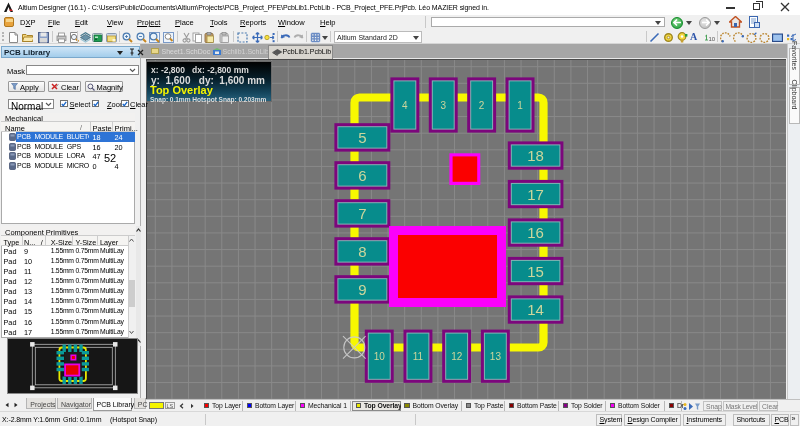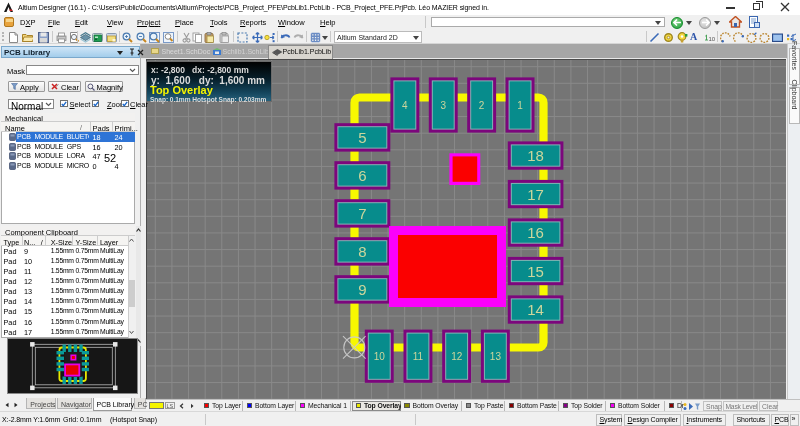--- a/index.html
+++ b/index.html
@@ -404,21 +404,21 @@
       <path d="M0.8 3 L2.3 4.7 L5.2 0.8" stroke="#1a66c9" stroke-width="1.3" fill="none"></path>
     </svg>
   <div class="abs" style="left:130px;top:56px;font-size:7.5px;color:#000;"><u>C</u>lear</div>
   <div class="abs" style="left:1px;top:69px;width:134px;height:110.5px;background:#fff;border:1px solid #aaa;"></div>
   <div class="abs" style="left:1px;top:69px;width:134px;height:8.8px;background:#f2f1f0;border-bottom:1px solid #ccc;"></div>
   <div class="abs" style="left:5px;top:70px;font-size:7.5px;color:#000;">Mechanical</div>
   <div class="abs" style="left:1px;top:78px;width:134px;height:9.5px;background:#f5f4f2;border-bottom:1px solid #ccc;"></div>
   <div class="abs" style="left:5px;top:79.5px;font-size:7.5px;color:#000;">Name</div>
   <div class="abs" style="left:80px;top:79.5px;font-size:7px;color:#666;">/</div>
   <div class="abs" style="left:89.9px;top:78px;width:1px;height:9.5px;background:#ccc;"></div>
-  <div class="abs" style="left:92.5px;top:79.5px;font-size:7.5px;color:#000;">Pads</div>
+  <div class="abs" style="left:92.5px;top:79.5px;font-size:7.5px;color:#000;">Paste</div>
   <div class="abs" style="left:112.1px;top:78px;width:1px;height:9.5px;background:#ccc;"></div>
   <div class="abs" style="left:114.5px;top:79.5px;font-size:7.5px;color:#000;">Primi...</div>
   <div class="abs" style="left:16px;top:88px;width:119px;height:9.5px;background:#2e74d6;"></div>
   <svg class="abs" style="left:9px;top:89px" width="7" height="8" viewBox="0 0 7 8">
       <rect x="0.5" y="0.5" width="6" height="7" rx="1" fill="#5a6a8a" stroke="#39496a" stroke-width="0.7"></rect>
       <rect x="1.5" y="1.5" width="4" height="2" fill="#8a9ab8"></rect>
     </svg>
   <div class="abs" style="left:17px;top:89.2px;font-size:7px;letter-spacing:-0.22px;color:#fff;white-space:nowrap;max-width:72px;overflow:hidden;">PCB_MODULE_BLUETOC</div>
   <div class="abs" style="left:92.5px;top:89.2px;font-size:7.3px;color:#fff;">18</div>
   <div class="abs" style="left:114.5px;top:89.2px;font-size:7.3px;color:#fff;">24</div>
@@ -438,21 +438,21 @@
   <div class="abs" style="left:104px;top:108.2px;font-size:11px;color:#000;">52</div>
   <svg class="abs" style="left:9px;top:117.5px" width="7" height="8" viewBox="0 0 7 8">
       <rect x="0.5" y="0.5" width="6" height="7" rx="1" fill="#5a6a8a" stroke="#39496a" stroke-width="0.7"></rect>
       <rect x="1.5" y="1.5" width="4" height="2" fill="#8a9ab8"></rect>
     </svg>
   <div class="abs" style="left:17px;top:117.7px;font-size:7px;letter-spacing:-0.22px;color:#000;white-space:nowrap;max-width:72px;overflow:hidden;">PCB_MODULE_MICROCI</div>
   <div class="abs" style="left:92.5px;top:117.7px;font-size:7.3px;color:#000;">0</div>
   <div class="abs" style="left:114.5px;top:117.7px;font-size:7.3px;color:#000;">4</div>
   <div class="abs" style="left:1px;top:181.7px;width:134px;height:112.3px;background:#fff;border:1px solid #aaa;"></div>
   <div class="abs" style="left:1px;top:181.7px;width:134px;height:10px;background:#f2f1f0;border-bottom:1px solid #ccc;"></div>
-  <div class="abs" style="left:5px;top:183.5px;font-size:7.5px;color:#000;">Component Clipboard</div>
+  <div class="abs" style="left:5px;top:183.5px;font-size:7.5px;color:#000;">Component Primitives</div>
   <div class="abs" style="left:1px;top:192px;width:127px;height:10px;background:#f5f4f2;border-bottom:1px solid #ccc;"></div>
   <div class="abs" style="left:3.5px;top:193.8px;font-size:7.3px;color:#000;">Type</div>
   <div class="abs" style="left:23.9px;top:193.8px;font-size:7.3px;color:#000;">N...</div>
   <div class="abs" style="left:40.8px;top:193.8px;font-size:7.3px;color:#000;">/</div>
   <div class="abs" style="left:50.7px;top:193.8px;font-size:7.3px;color:#000;">X-Size</div>
   <div class="abs" style="left:75.5px;top:193.8px;font-size:7.3px;color:#000;">Y-Size</div>
   <div class="abs" style="left:100px;top:193.8px;font-size:7.3px;color:#000;">Layer</div>
   <div class="abs" style="left:22px;top:192px;width:1px;height:10px;background:#ccc;"></div>
   <div class="abs" style="left:45px;top:192px;width:1px;height:10px;background:#ccc;"></div>
   <div class="abs" style="left:71.8px;top:192px;width:1px;height:10px;background:#ccc;"></div>

